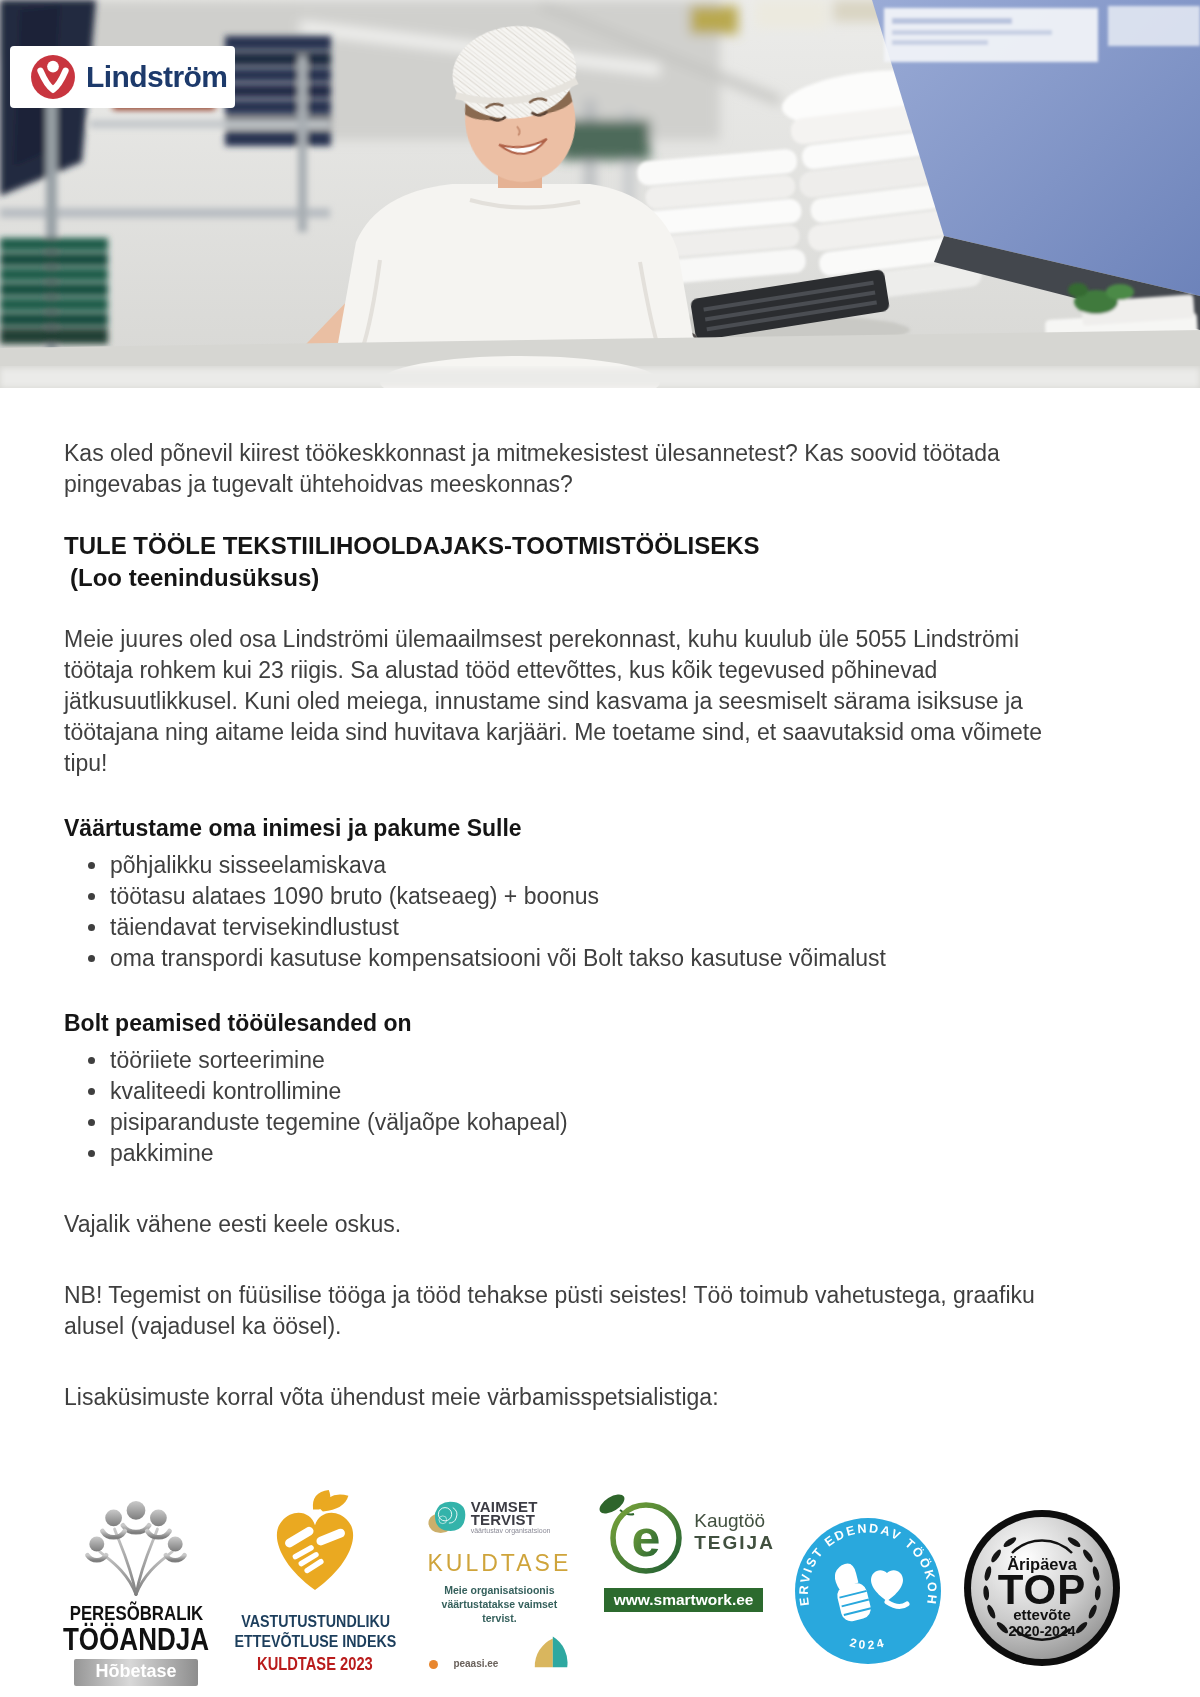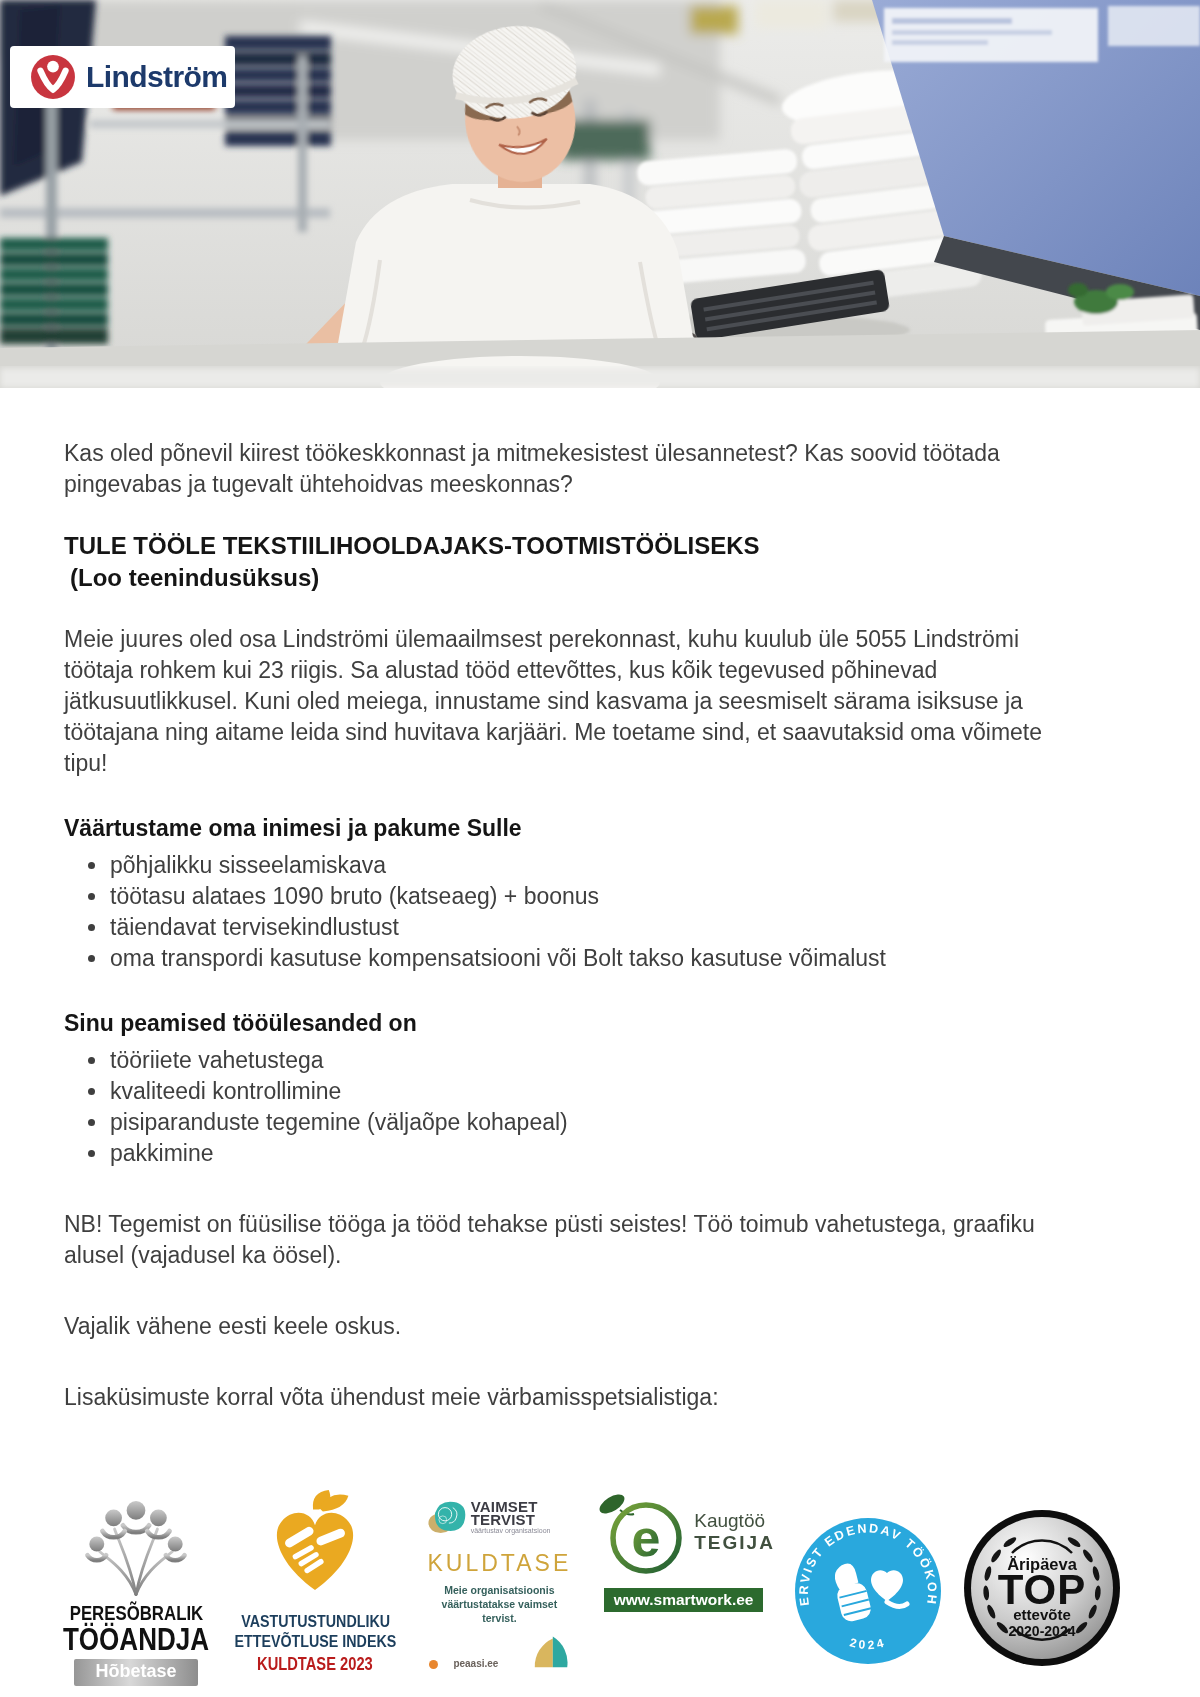--- a/index.html
+++ b/index.html
@@ -232,32 +232,32 @@
 tipu!</p>
 
     <h2 class="sec-h">Väärtustame oma inimesi ja pakume Sulle</h2>
     <ul class="blist">
       <li>põhjalikku sisseelamiskava</li>
       <li>töötasu alataes 1090 bruto (katseaeg) + boonus</li>
       <li>täiendavat tervisekindlustust</li>
       <li>oma transpordi kasutuse kompensatsiooni või Bolt takso kasutuse võimalust</li>
     </ul>
 
-    <h2 class="sec-h">Sinu peamised tööülesanded on</h2>
+    <h2 class="sec-h">Bolt peamised tööülesanded on</h2>
     <ul class="blist">
-      <li>tööriiete vahetustega</li>
+      <li>tööriiete sorteerimine</li>
       <li>kvaliteedi kontrollimine</li>
       <li>pisiparanduste tegemine (väljaõpe kohapeal)</li>
       <li>pakkimine</li>
     </ul>
 
+    <p class="para lang">Vajalik vähene eesti keele oskus.</p>
+
     <p class="para nb">NB! Tegemist on füüsilise tööga ja tööd tehakse püsti seistes! Töö toimub vahetustega, graafiku
 alusel (vajadusel ka öösel).</p>
-
-    <p class="para lang">Vajalik vähene eesti keele oskus.</p>
 
     <p class="para contact-intro">Lisaküsimuste korral võta ühendust meie värbamisspetsialistiga:</p>
   </main>
 
   <footer class="badges">
 
     <div class="badge b1">
       <svg width="116" height="112" viewBox="0 0 120 120">
         <defs>
           <linearGradient id="silvL" x1="0" y1="0" x2="0" y2="1">

